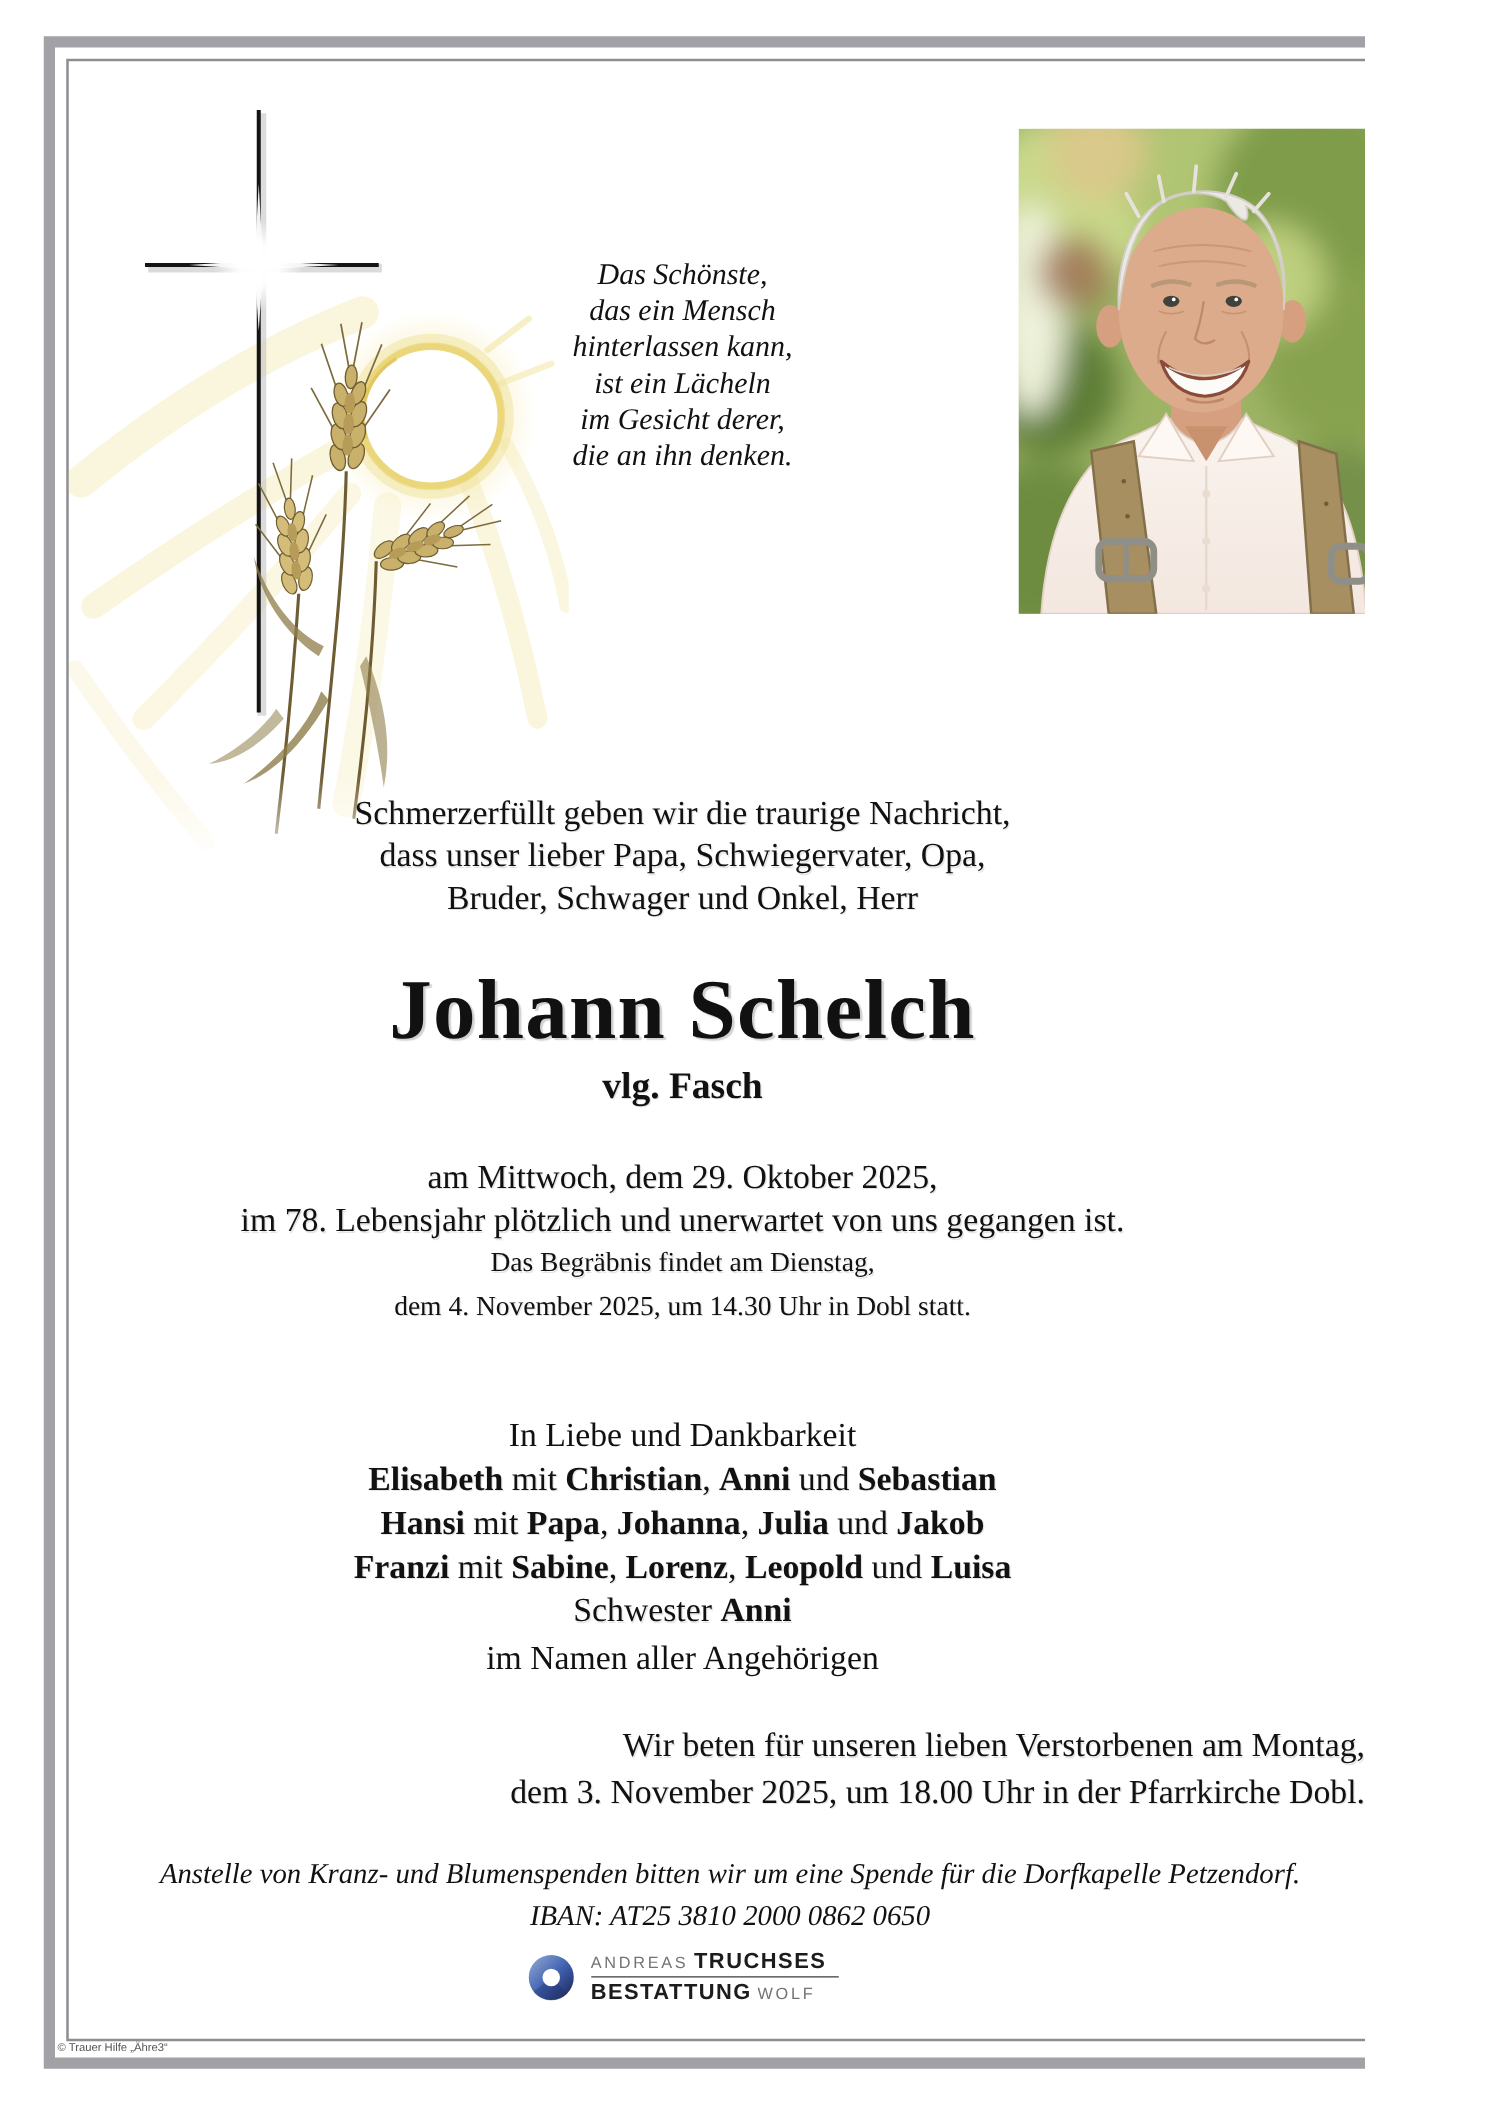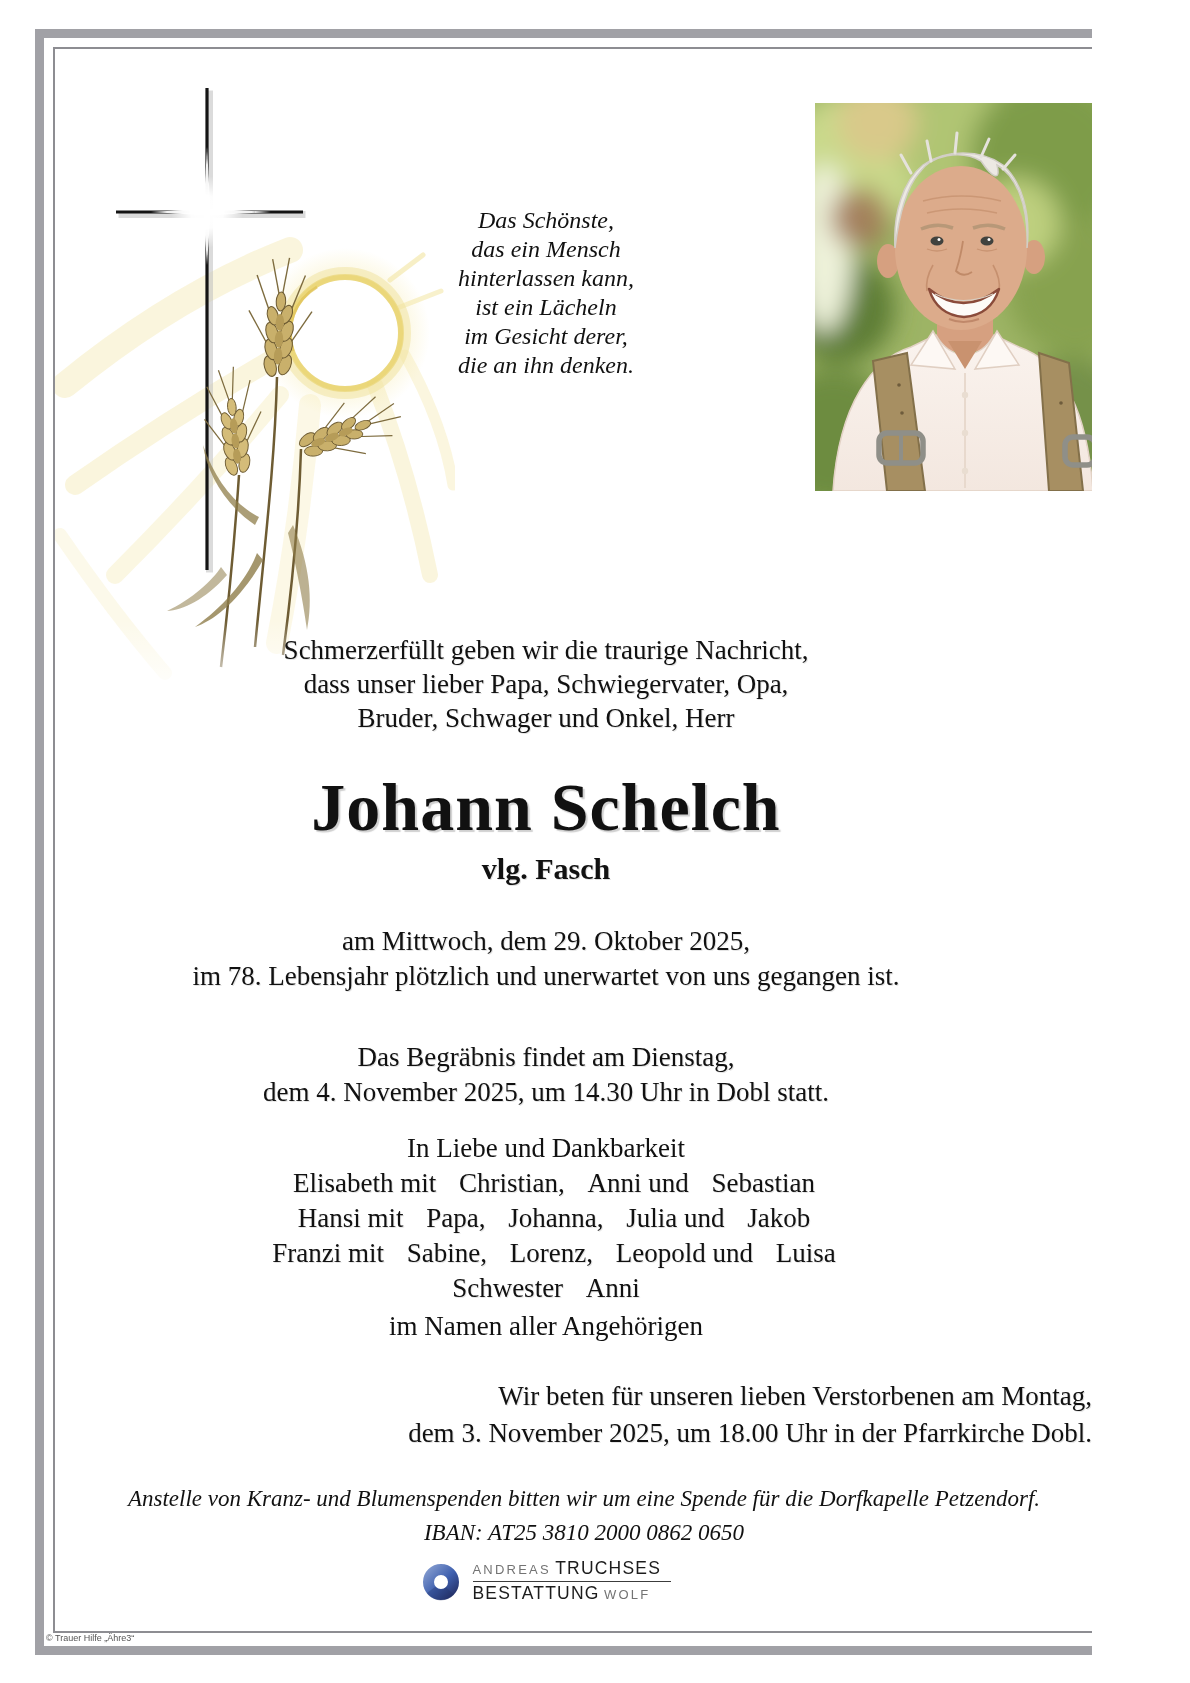--- a/index.html
+++ b/index.html
@@ -21,33 +21,33 @@
   .photo{position:absolute;left:815px;top:103px;width:282px;height:388px;}
   .photo svg,.illustration svg,.logo-mark svg{display:block;}
   
   .tblock{position:absolute;left:0;width:100%;text-align:center;}
   .poem{top:206px;font-size:24px;line-height:29px;font-style:italic;}
   .announcement{top:633px;font-size:27px;line-height:34px;text-shadow:1px 1px 0 rgba(130,130,130,.22);}
   .name{top:769px;font-size:68px;line-height:76px;font-weight:700;letter-spacing:1px;
         text-shadow:2px 2px 1px rgba(150,150,150,.45);}
   .vulgo{top:852px;font-size:30px;line-height:34px;font-weight:700;text-shadow:1px 1px 0 rgba(130,130,130,.25);}
   .passing{top:924px;font-size:27px;line-height:35px;text-shadow:1px 1px 0 rgba(130,130,130,.22);}
-  .funeral{top:1040px;font-size:27px;line-height:35px;text-shadow:1px 1px 0 rgba(130,130,130,.22);}
+  .funeral{top:992px;font-size:22px;line-height:35px;text-shadow:1px 1px 0 rgba(130,130,130,.22);}
   .mourners-intro{top:1131px;font-size:27px;line-height:35px;}
   .family{top:1166px;font-size:27px;line-height:35px;text-shadow:1px 1px 0 rgba(130,130,130,.2);}
   .closing{top:1309px;font-size:27px;line-height:35px;}
   .prayer{top:1378px;font-size:27px;line-height:37px;text-shadow:1px 1px 0 rgba(130,130,130,.22);text-align:right;}
   .donation{top:1482px;font-size:23px;line-height:34px;font-style:italic;padding-left:38px;}
-  .family .b{font-weight:400;margin-left:16px;}
+  .family .b{font-weight:700;}
   
   .logo-row{position:absolute;left:0;top:1559px;width:100%;display:flex;justify-content:center;
             align-items:center;gap:13px;}
   .logo-text{text-align:left;font-family:"Liberation Sans", sans-serif;}
   .lt-light{font-size:13px;color:#737373;letter-spacing:2.2px;}
-  .lt-bold{font-size:17.5px;font-weight:400;color:#1c1c1c;letter-spacing:1.2px;}
+  .lt-bold{font-size:17.5px;font-weight:700;color:#1c1c1c;letter-spacing:1.2px;}
   .logo-divider{border-bottom:1.6px solid #3c3c3c;margin:2px 0 2px;width:198px;}
   .logo-line{white-space:nowrap;line-height:19px;}
   
   .copyright{position:absolute;left:46px;top:1633px;font-size:9px;line-height:10px;color:#555;
              font-family:"Liberation Sans", sans-serif;}
 </style>
 </head>
 <body>
 
 <div class="page">

